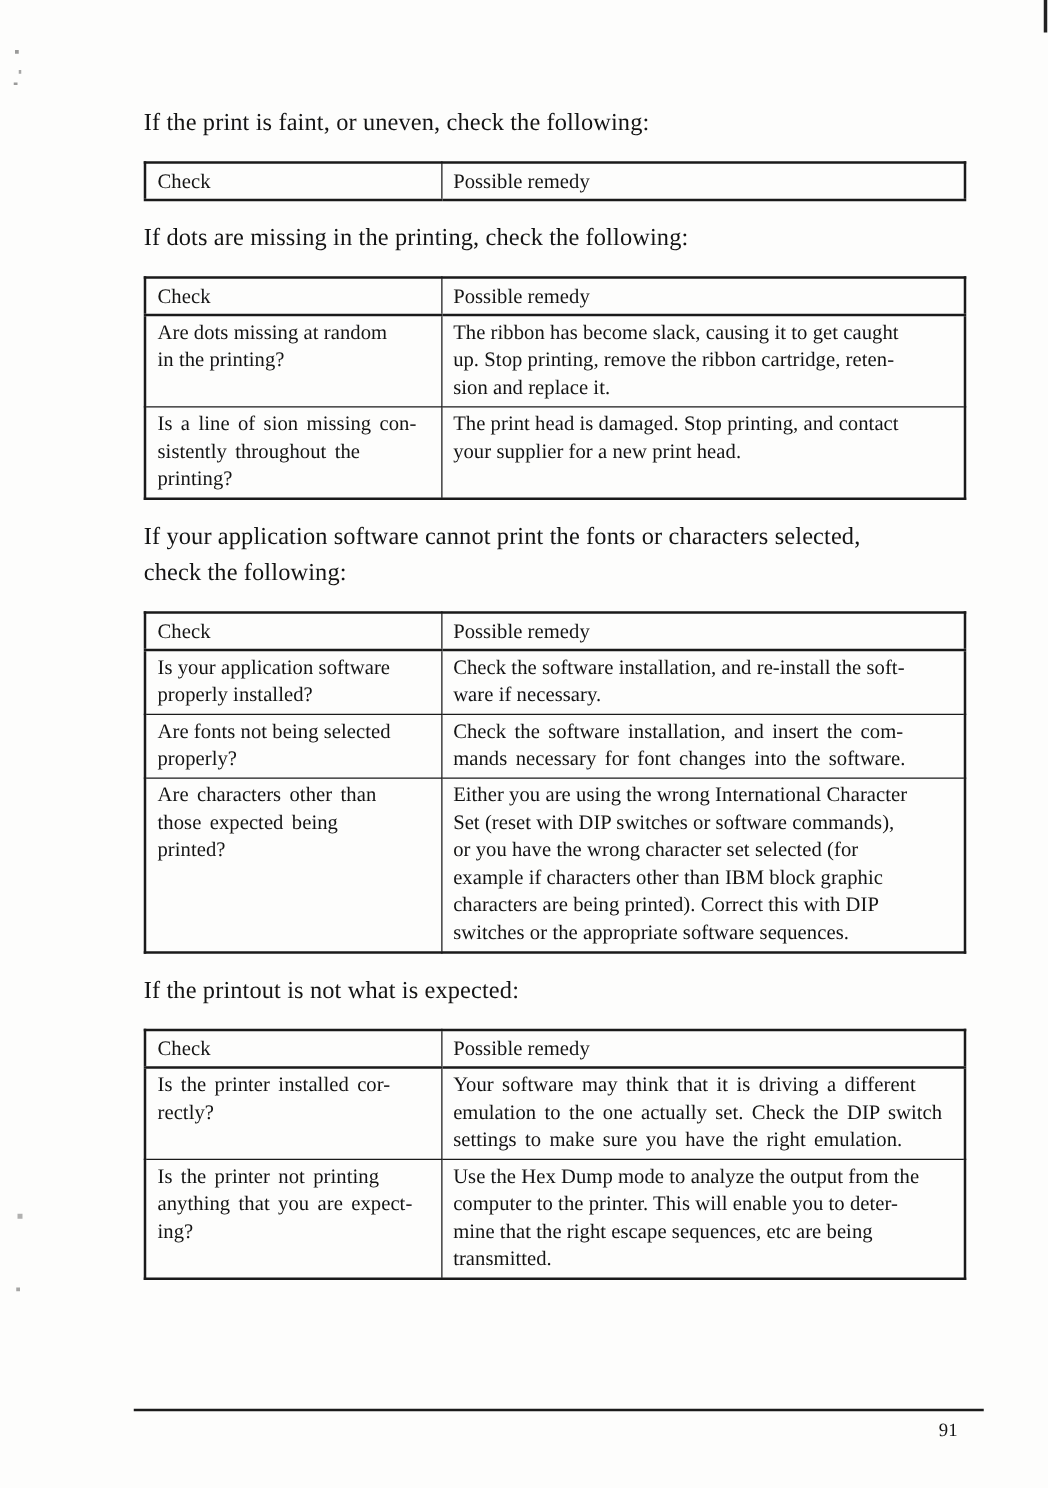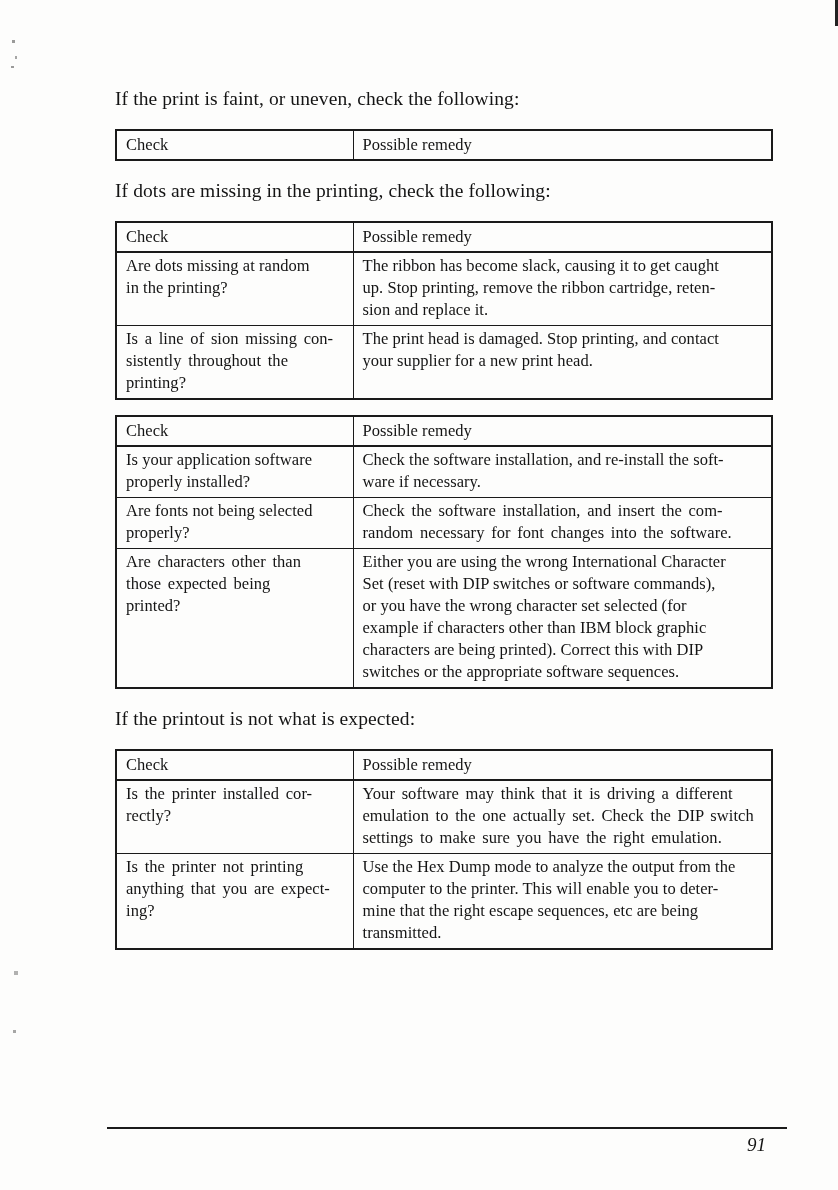--- a/index.html
+++ b/index.html
@@ -49,23 +49,22 @@
   .justify-wide { word-spacing: 2.5px; }
   .footer-rule {
     position: absolute;
     left: 107px; top: 1127px;
     width: 680px; height: 2px;
     background: #1b1b1b;
   }
   .page-number {
     position: absolute;
     top: 1133px; right: 72px;
-    font-size: 19px;
+    font-size: 15px;
     line-height: 24px;
-    font-style: italic;
   }
   
   .artifact { position: absolute; background: #222; }
   .artifact.corner-tick { right: 0; top: 0; width: 3px; height: 26px; }
   .artifact.speck-1 { left: 12px; top: 40px; width: 3px; height: 3px; opacity: .45; }
   .artifact.speck-2 { left: 15px; top: 56px; width: 2px; height: 3px; opacity: .4; }
   .artifact.speck-3 { left: 11px; top: 66px; width: 3px; height: 2px; opacity: .45; }
   .artifact.speck-4 { left: 14px; top: 971px; width: 4px; height: 4px; opacity: .35; }
   .artifact.speck-5 { left: 13px; top: 1030px; width: 3px; height: 3px; opacity: .4; }
 </style>
@@ -122,20 +121,22 @@
         <tr>
           <td class="justify-wide">Is a line of sion missing con-
 sistently throughout the
 printing?</td>
           <td>The print head is damaged. Stop printing, and contact
 your supplier for a new print head.</td>
         </tr>
       </tbody>
     </table>
 
+    <p class="intro">If your application software cannot print the fonts or characters selected,
+check the following:</p>
     <table class="trouble">
       <colgroup>
           <col class="check-col">
           <col class="remedy-col">
         </colgroup>
       <thead>
         <tr>
           <th>Check</th>
           <th>Possible remedy</th>
         </tr>
@@ -144,21 +145,21 @@
         <tr>
           <td>Is your application software
 properly installed?</td>
           <td>Check the software installation, and re-install the soft-
 ware if necessary.</td>
         </tr>
         <tr>
           <td>Are fonts not being selected
 properly?</td>
           <td class="justify-wide">Check the software installation, and insert the com-
-random necessary for font changes into the software.</td>
+mands necessary for font changes into the software.</td>
         </tr>
         <tr>
           <td class="justify-wide">Are characters other than
 those expected being
 printed?</td>
           <td>Either you are using the wrong International Character
 Set (reset with DIP switches or software commands),
 or you have the wrong character set selected (for
 example if characters other than IBM block graphic
 characters are being printed). Correct this with DIP

